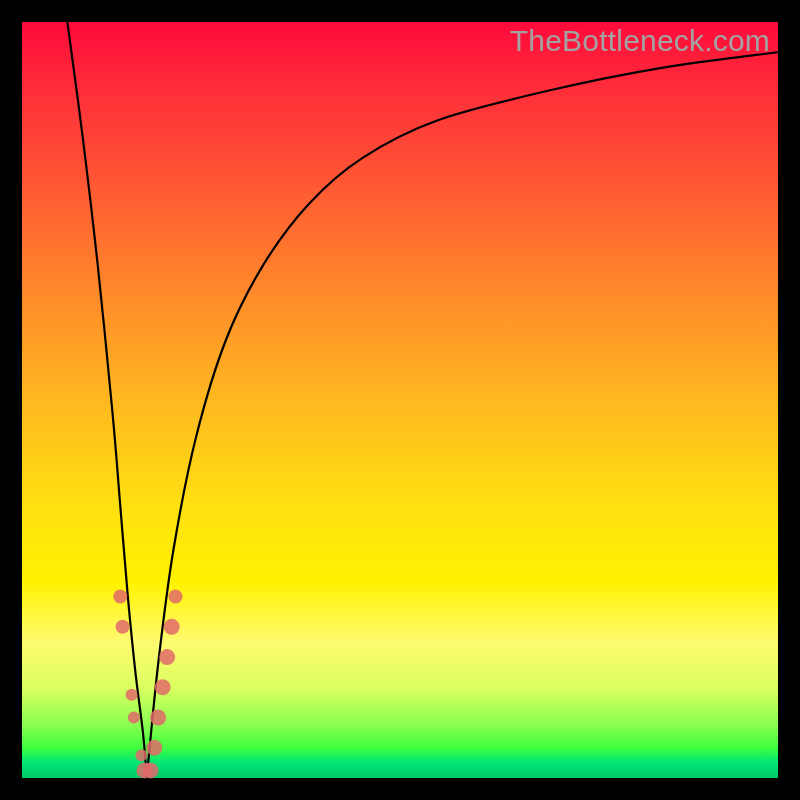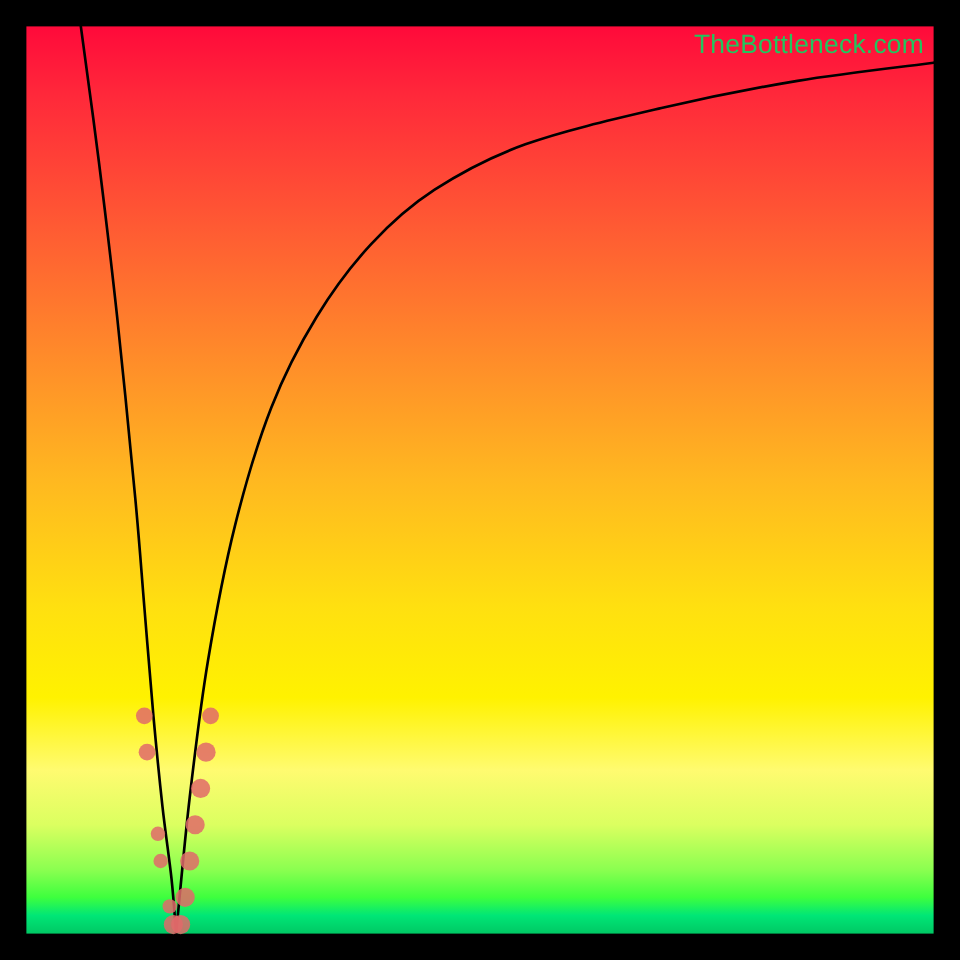--- a/index.html
+++ b/index.html
@@ -39,22 +39,22 @@
       #8aff50 93%,
       #3eff3e 96%,
       #00e676 98%,
       #00c864 100%
     );
   }
   .watermark {
     position: absolute;
     top: 2px;
     right: 8px;
-    color: #22c55e;
-    font-size: 22px;
+    color: #a3a3a3;
+    font-size: 30px;
     font-weight: 500;
     letter-spacing: 0.2px;
     user-select: none;
   }
   svg.curves {
     position: absolute;
     left: 0;
     top: 0;
     width: 756px;
     height: 756px;

